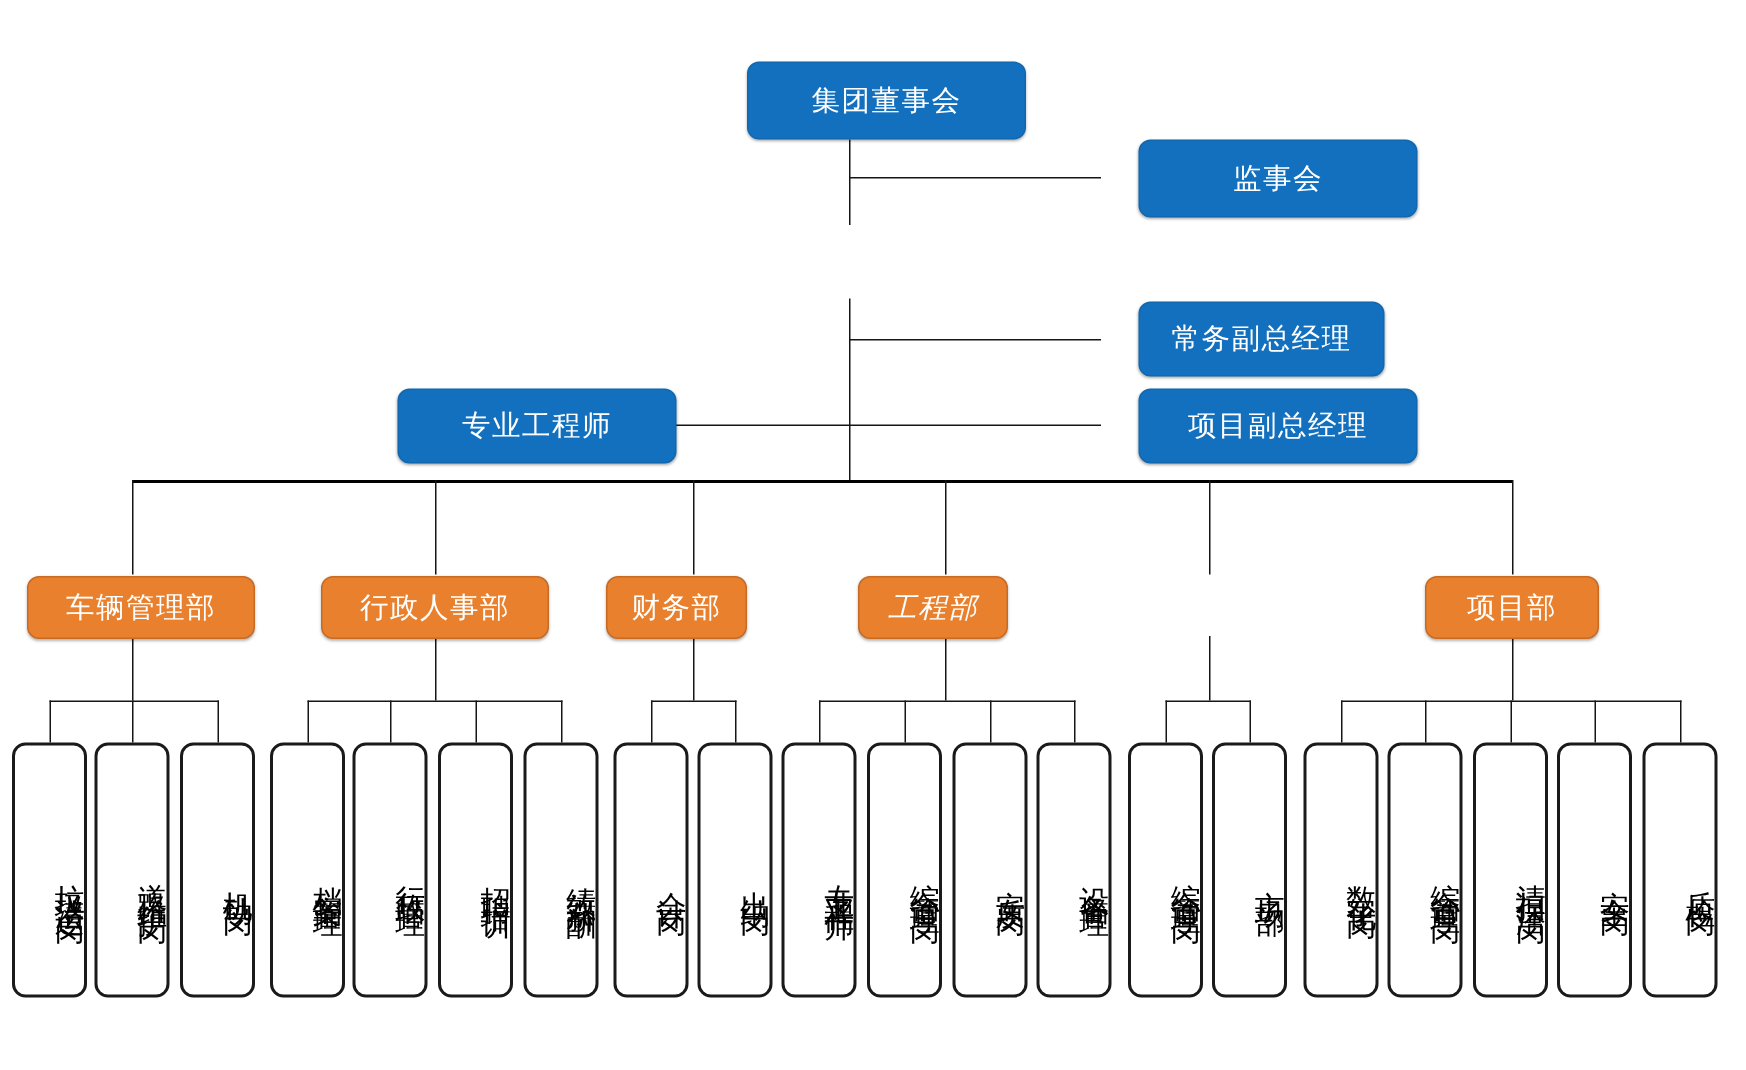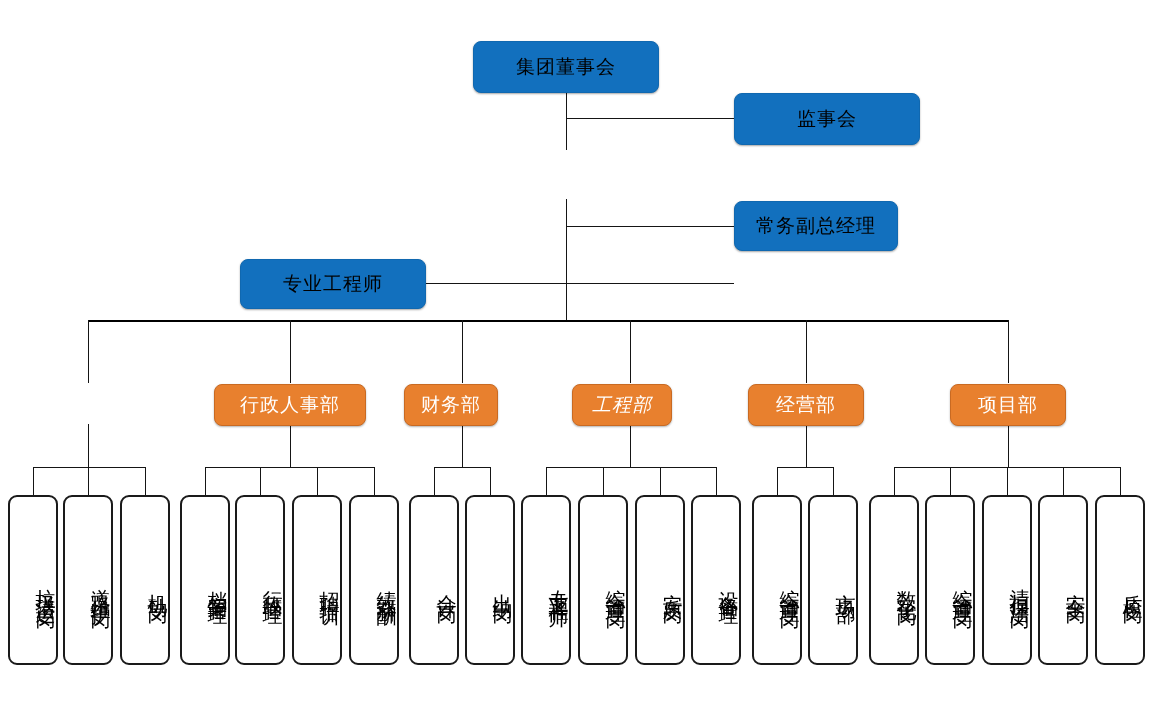--- a/index.html
+++ b/index.html
@@ -35,23 +35,24 @@
     align-items: center;
     justify-content: center;
     text-align: center;
     letter-spacing: 1px;
   }
 
   .node.blue {
     background: #1270be;
     border: 1px solid #1068b0;
     border-radius: 8px;
-    color: #000000;
+    color: #ffffff;
     font-size: 19px;
     box-shadow: 0 1px 2px rgba(0,0,0,0.35);
+    margin-left: 25px;
   }
 
   .node.orange {
     background: #e8802e;
     border: 1.5px solid #c96a22;
     border-radius: 8px;
     color: #ffffff;
     font-size: 19px;
     box-shadow: 0 1px 2px rgba(0,0,0,0.3);
   }
@@ -131,31 +132,32 @@
   <div class="line v" style="left:1063px; top:467px; height:28px;"></div>
   <div class="line v" style="left:1120px; top:467px; height:28px;"></div>
 
   <div class="node blue" style="left:473px; top:41px; width:186px; height:52px;">集团董事会</div>
 
   <div class="node blue" style="left:734px; top:93px; width:186px; height:52px;">监事会</div>
 
 
   <div class="node blue" style="left:734px; top:201px; width:164px; height:50px;">常务副总经理</div>
 
+  <div class="node blue" style="left:734px; top:259px; width:186px; height:50px;">项目副总经理</div>
 
   <div class="node blue" style="left:240px; top:259px; width:186px; height:50px;">专业工程师</div>
 
+  <div class="node orange" style="left:18px; top:384px; width:152px; height:42px;">车辆管理部</div>
 
   <div class="node orange" style="left:214px; top:384px; width:152px; height:42px;">行政人事部</div>
 
   <div class="node orange" style="left:404px; top:384px; width:94px; height:42px;">财务部</div>
 
   <div class="node orange" style="left:572px; top:384px; width:100px; height:42px;font-style:italic;">工程部</div>
 
-  <div class="node orange" style="left:748px; top:384px; width:116px; height:42px;">经营部</div>
 
   <div class="node orange" style="left:950px; top:384px; width:116px; height:42px;">项目部</div>
 
   <div class="node leaf" style="left:8px; top:495px; width:50px; height:170px;">垃圾清运岗</div>
   <div class="node leaf" style="left:63px; top:495px; width:50px; height:170px;">道路维护岗</div>
   <div class="node leaf" style="left:120px; top:495px; width:50px; height:170px;">机动岗</div>
 
   <div class="node leaf" style="left:180px; top:495px; width:50px; height:170px;">档案管理</div>
   <div class="node leaf" style="left:235px; top:495px; width:50px; height:170px;">行政管理</div>
   <div class="node leaf" style="left:292px; top:495px; width:50px; height:170px;">招聘培训</div>

